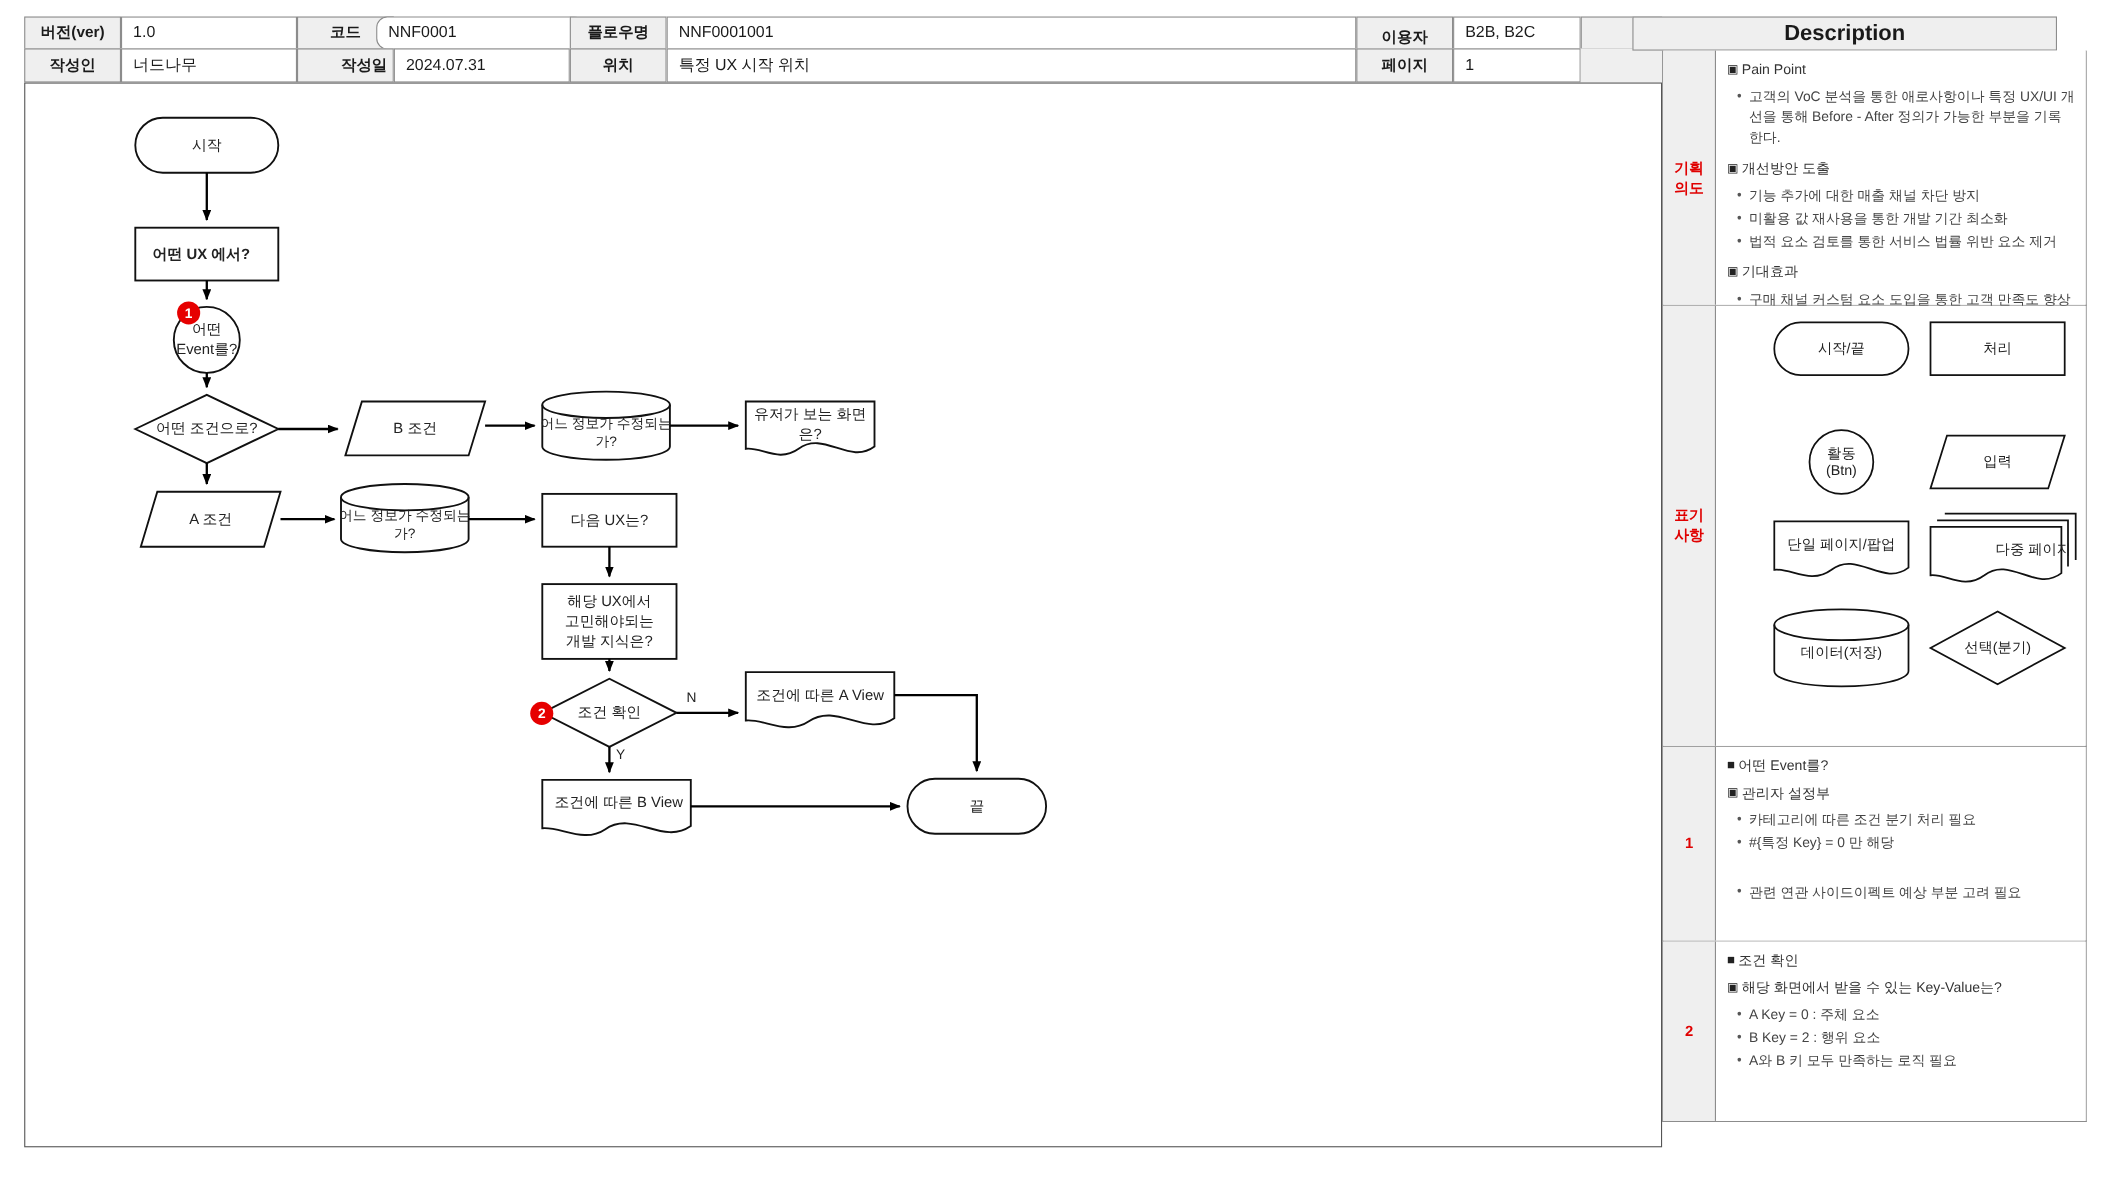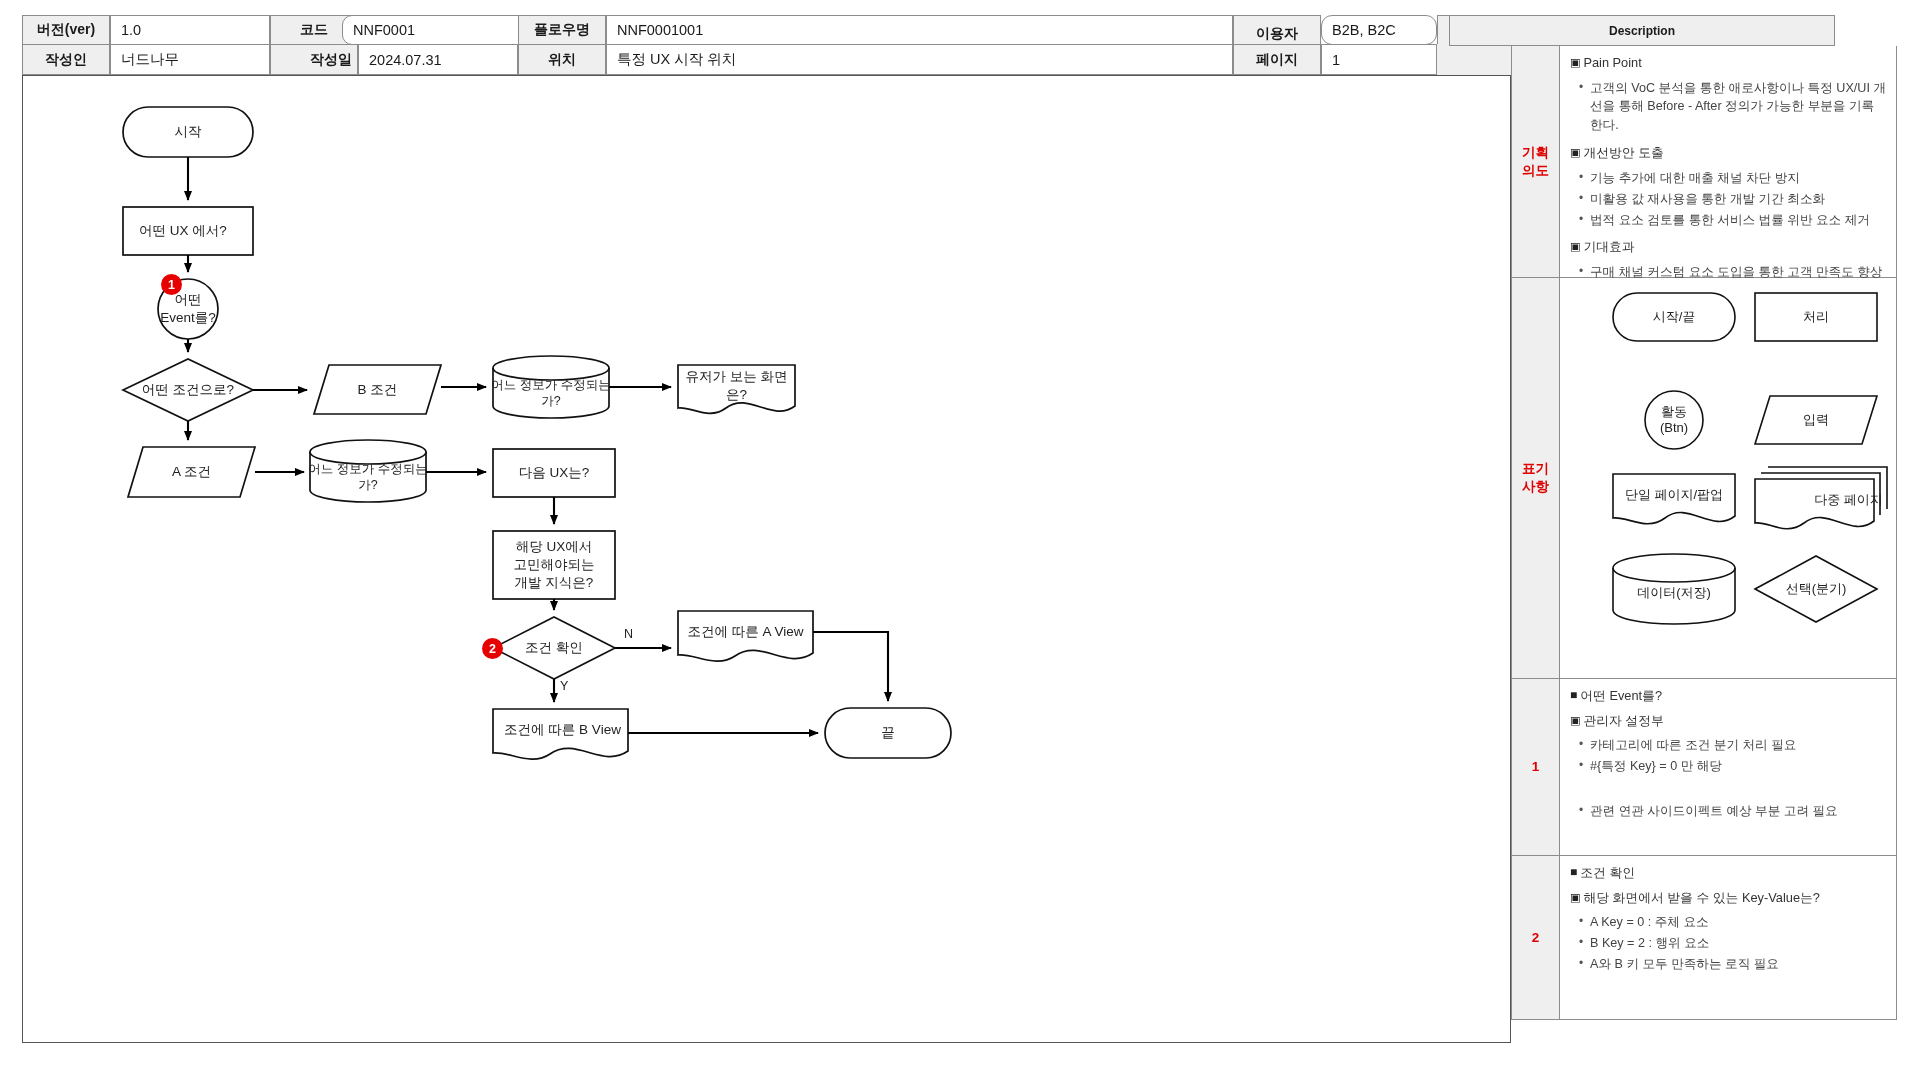--- a/index.html
+++ b/index.html
@@ -11,24 +11,24 @@
   #root{position:relative;width:1920px;height:1080px;}
 
   
   .cell{position:absolute;box-sizing:border-box;border:1px solid #8c8c8c;
         display:flex;align-items:center;}
   .hcell{background:#efefef;justify-content:center;font-weight:bold;font-size:14px;}
   .vcell{background:#ffffff;justify-content:flex-start;padding-left:10px;font-size:14.5px;}
 
   
   #meta{position:absolute;left:22px;top:15px;width:1489px;height:60px;}
-  #desc-head{position:absolute;left:1449px;top:15px;width:386px;height:31px;
+  #desc-head{position:absolute;left:1484px;top:15px;width:386px;height:31px;
              box-sizing:border-box;border:1px solid #8c8c8c;background:#efefef;
              display:flex;align-items:center;justify-content:center;
-             font-weight:bold;font-size:12px;}
+             font-weight:bold;font-size:20px;}
   .drow{position:absolute;left:1511px;width:386px;box-sizing:border-box;
         border-left:1px solid #8c8c8c;border-right:1px solid #8c8c8c;
         border-bottom:1px solid #8c8c8c;display:flex;}
   .dlabel{width:48px;flex:0 0 48px;background:#efefef;
           border-right:1px solid #8c8c8c;box-sizing:border-box;
           display:flex;align-items:center;justify-content:center;text-align:center;
           color:#e00000;font-weight:bold;font-size:13.5px;line-height:1.3;}
   .dbody{flex:1;background:#fff;box-sizing:border-box;padding:8px 10px 6px 10px;
          font-size:12.6px;color:#444;}
   .dsec{margin:0 0 6px 0;color:#333;font-size:12.8px;line-height:1.45;}
@@ -65,21 +65,21 @@
 
   <div id="meta">
 
     <div class="cell hcell" style="left:0px;top:0px;width:88px;height:30px;">버전(ver)</div>
     <div class="cell vcell" style="left:88px;top:0px;width:160px;height:30px;">1.0</div>
     <div class="cell hcell" style="left:248px;top:0px;width:88px;height:30px;">코드</div>
     <div class="cell vcell" style="left:320px;top:0px;width:190px;height:30px;border-radius:10px;">NNF0001</div>
     <div class="cell hcell" style="left:496px;top:0px;width:88px;height:30px;">플로우명</div>
     <div class="cell vcell" style="left:584px;top:0px;width:627px;height:30px;">NNF0001001</div>
     <div class="cell hcell" style="left:1211px;top:0px;width:88px;height:38px;">이용자</div>
-    <div class="cell vcell" style="left:1299px;top:0px;width:116px;height:30px;border-radius:11px;">B2B, B2C</div>
+    <div class="cell vcell" style="left:1299px;top:0px;width:116px;height:30px;">B2B, B2C</div>
     <div class="cell hcell" style="left:1415px;top:0px;width:74px;height:30px;background:#efefef;"></div>
 
     <div class="cell hcell" style="left:0px;top:29px;width:88px;height:31px;">작성인</div>
     <div class="cell vcell" style="left:88px;top:29px;width:160px;height:31px;">너드나무</div>
     <div class="cell hcell" style="left:248px;top:29px;width:88px;height:31px;padding-left:34px;">작성일</div>
     <div class="cell vcell" style="left:336px;top:29px;width:160px;height:31px;">2024.07.31</div>
     <div class="cell hcell" style="left:496px;top:29px;width:88px;height:31px;">위치</div>
     <div class="cell vcell" style="left:584px;top:29px;width:627px;height:31px;">특정 UX 시작 위치</div>
     <div class="cell hcell" style="left:1211px;top:29px;width:88px;height:31px;">페이지</div>
     <div class="cell vcell" style="left:1299px;top:29px;width:116px;height:31px;">1</div>
@@ -272,21 +272,21 @@
         <line x1="531" y1="421" x2="531" y2="448" marker-end="url(#arw)"></line>
         <line x1="531" y1="523" x2="531" y2="534" marker-end="url(#arw)"></line>
         <line x1="592" y1="572" x2="648" y2="572" marker-end="url(#arw)"></line>
         <line x1="531" y1="603" x2="531" y2="626" marker-end="url(#arw)"></line>
         <line x1="605" y1="657" x2="795" y2="657" marker-end="url(#arw)"></line>
         <path d="M790 556 L865 556 L865 625" marker-end="url(#arw)"></path>
       </g>
     </svg>
 
     <div class="nodetext" style="left:100px;top:31px;width:130px;height:50px;">시작</div>
-    <div class="nodetext" style="left:100px;top:131px;width:120px;height:48px;">어떤 UX 에서?</div>
+    <div class="nodetext" style="left:100px;top:131px;width:120px;height:48px;font-weight:bold;">어떤 UX 에서?</div>
     <div class="nodetext" style="left:110px;top:203px;width:110px;height:60px;flex-direction:column;">
       <span>어떤</span>
       <span>Event를?</span>
     </div>
     <div class="badge" style="left:138px;top:198px;">1</div>
 
     <div class="nodetext" style="left:95px;top:291px;width:140px;height:46px;">어떤 조건으로?</div>
     <div class="nodetext" style="left:291px;top:289px;width:127px;height:49px;">B 조건</div>
     <div class="nodetext" style="left:468px;top:294px;width:120px;height:46px;font-size:12.5px;">어느 정보가 수정되는가?</div>
     <div class="nodetext" style="left:655px;top:289px;width:117px;height:42px;">유저가 보는 화면은?</div>

